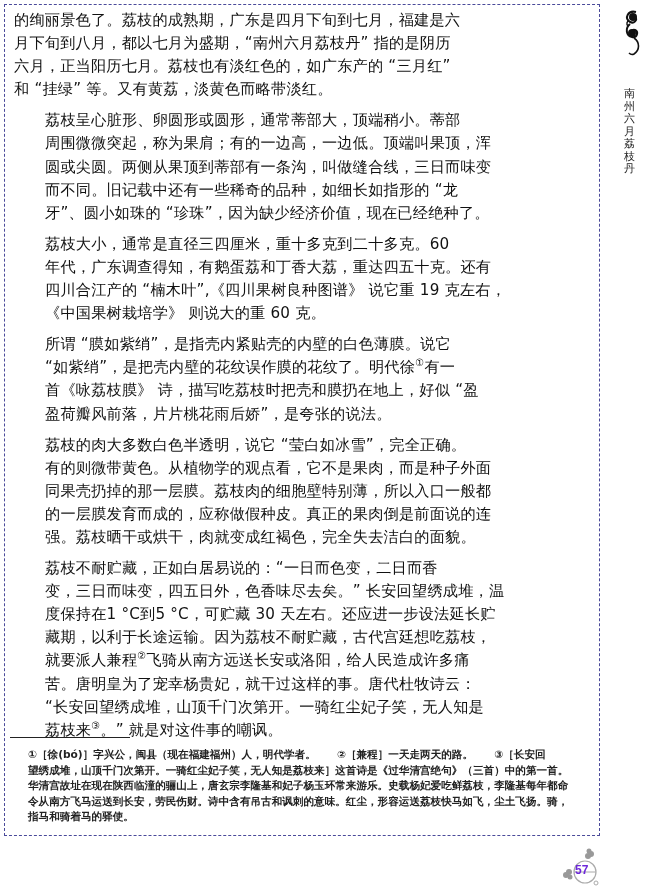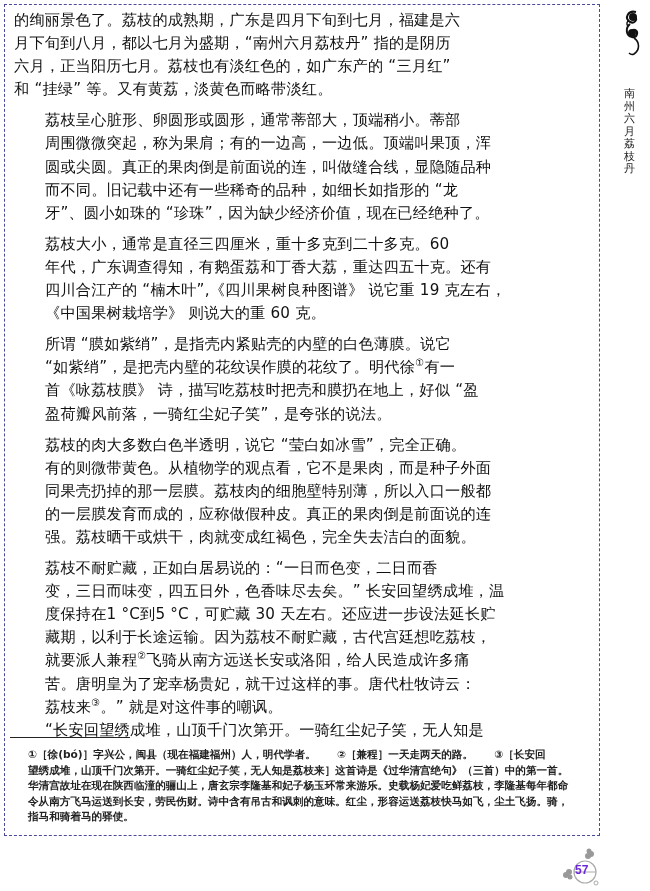--- a/index.html
+++ b/index.html
@@ -46,52 +46,52 @@
 <div class="body-text" id="body-text">
     <p class="para">
       <span class="line">的绚丽景色了。荔枝的成熟期，广东是四月下旬到七月，福建是六</span>
       <span class="line">月下旬到八月，都以七月为盛期，“南州六月荔枝丹” 指的是阴历</span>
       <span class="line">六月，正当阳历七月。荔枝也有淡红色的，如广东产的 “三月红”</span>
       <span class="line">和 “挂绿” 等。又有黄荔，淡黄色而略带淡红。</span>
     </p>
     <p class="para indent">
       <span class="line">荔枝呈心脏形、卵圆形或圆形，通常蒂部大，顶端稍小。蒂部</span>
       <span class="line">周围微微突起，称为果肩；有的一边高，一边低。顶端叫果顶，浑</span>
-      <span class="line">圆或尖圆。真正的果肉倒是前面说的连，叫做缝合线，显隐随品种</span>
+      <span class="line">圆或尖圆。两侧从果顶到蒂部有一条沟，叫做缝合线，三日而味变</span>
       <span class="line">而不同。旧记载中还有一些稀奇的品种，如细长如指形的 “龙</span>
       <span class="line">牙”、圆小如珠的 “珍珠”，因为缺少经济价值，现在已经绝种了。</span>
     </p>
     <p class="para indent">
       <span class="line">荔枝大小，通常是直径三四厘米，重十多克到二十多克。60</span>
       <span class="line">年代，广东调查得知，有鹅蛋荔和丁香大荔，重达四五十克。还有</span>
       <span class="line">四川合江产的 “楠木叶”,《四川果树良种图谱》 说它重 19 克左右，</span>
       <span class="line">《中国果树栽培学》 则说大的重 60 克。</span>
     </p>
     <p class="para indent">
       <span class="line">所谓 “膜如紫绡”，是指壳内紧贴壳的内壁的白色薄膜。说它</span>
       <span class="line">“如紫绡”，是把壳内壁的花纹误作膜的花纹了。明代徐𤊹<sup class="fn">①</sup>有一</span>
       <span class="line">首《咏荔枝膜》 诗，描写吃荔枝时把壳和膜扔在地上，好似 “盈</span>
-      <span class="line">盈荷瓣风前落，一骑红尘妃子笑”，是夸张的说法。</span>
+      <span class="line">盈荷瓣风前落，片片桃花雨后娇”，是夸张的说法。</span>
     </p>
     <p class="para indent">
       <span class="line">荔枝的肉大多数白色半透明，说它 “莹白如冰雪”，完全正确。</span>
       <span class="line">有的则微带黄色。从植物学的观点看，它不是果肉，而是种子外面</span>
       <span class="line">同果壳扔掉的那一层膜。荔枝肉的细胞壁特别薄，所以入口一般都</span>
       <span class="line">的一层膜发育而成的，应称做假种皮。真正的果肉倒是前面说的连</span>
       <span class="line">强。荔枝晒干或烘干，肉就变成红褐色，完全失去洁白的面貌。</span>
     </p>
     <p class="para indent">
       <span class="line">荔枝不耐贮藏，正如白居易说的：“一日而色变，二日而香</span>
       <span class="line">变，三日而味变，四五日外，色香味尽去矣。” 长安回望绣成堆，温</span>
       <span class="line">度保持在1 °C到5 °C，可贮藏 30 天左右。还应进一步设法延长贮</span>
       <span class="line">藏期，以利于长途运输。因为荔枝不耐贮藏，古代宫廷想吃荔枝，</span>
       <span class="line">就要派人兼程<sup class="fn">②</sup>飞骑从南方远送长安或洛阳，给人民造成许多痛</span>
       <span class="line">苦。唐明皇为了宠幸杨贵妃，就干过这样的事。唐代杜牧诗云：</span>
+      <span class="line">“长安回望绣成堆，山顶千门次第开。一骑红尘妃子笑，无人知是</span>
       <span class="line">荔枝来<sup class="fn">③</sup>。” 就是对这件事的嘲讽。</span>
-      <span class="line">“长安回望绣成堆，山顶千门次第开。一骑红尘妃子笑，无人知是</span>
     </p>
   </div>
 
 <div class="fn-rule"></div>
 <div class="footnotes" id="footnotes">
     <span class="line">①［徐𤊹(bó)］字兴公，闽县（现在福建福州）人，明代学者。　　②［兼程］一天走两天的路。　　③［长安回</span>
     <span class="line">望绣成堆，山顶千门次第开。一骑红尘妃子笑，无人知是荔枝来］这首诗是《过华清宫绝句》（三首）中的第一首。</span>
     <span class="line">华清宫故址在现在陕西临潼的骊山上，唐玄宗李隆基和妃子杨玉环常来游乐。史载杨妃爱吃鲜荔枝，李隆基每年都命</span>
     <span class="line">令从南方飞马运送到长安，劳民伤财。诗中含有吊古和讽刺的意味。红尘，形容运送荔枝快马如飞，尘土飞扬。骑，</span>
     <span class="line">指马和骑着马的驿使。</span>

